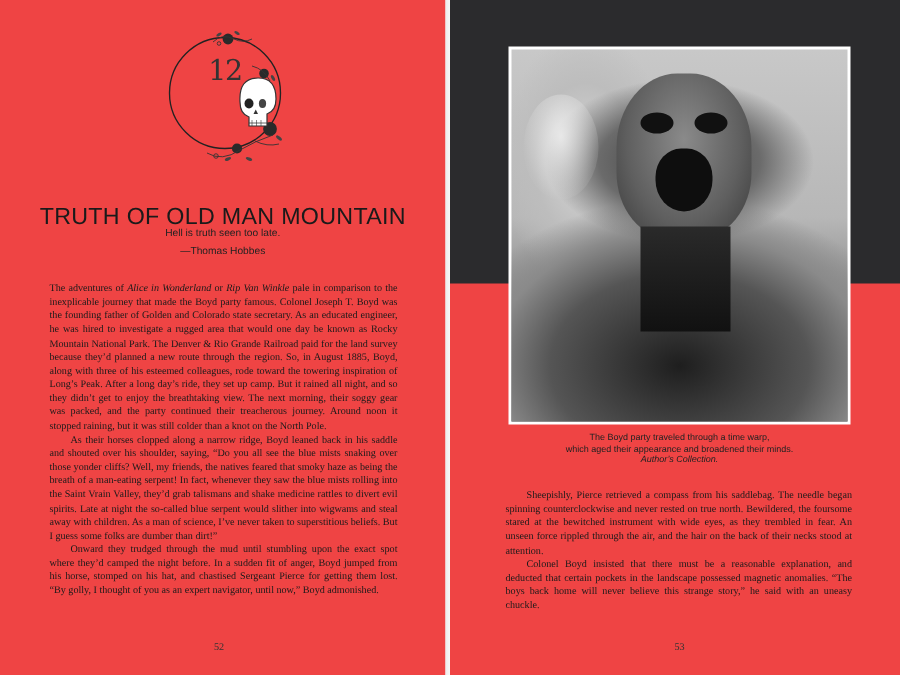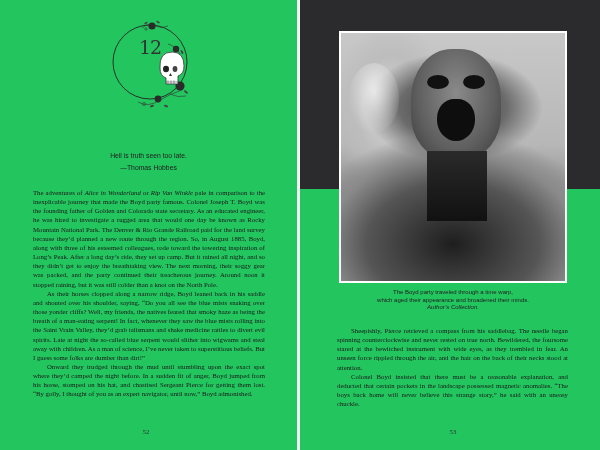--- a/index.html
+++ b/index.html
@@ -2,21 +2,21 @@
 <html><head>
 <meta charset="utf-8">
 <style>
   html, body { margin: 0; padding: 0; }
   body {
     width: 600px; height: 450px; position: relative; overflow: hidden;
     background: #ffffff;
     font-family: "Liberation Serif", serif;
     color: #1a1a1a;
   }
-  .page { position: absolute; top: 0; height: 450px; background: #22c55e; }
+  .page { position: absolute; top: 0; height: 450px; background: #ef4444; }
   .page-left { left: 0; width: 297px; }
   .page-right { left: 300px; width: 300px; }
   .spine { position: absolute; left: 297px; top: 0; width: 3px; height: 450px;
     background: linear-gradient(to right, #ececec, #f8f8f8); }
 
   
   .emblem { position: absolute; left: 108px; top: 16px; width: 90px; height: 100px; }
   .chapter-num {
     position: absolute; left: 0; width: 84px; top: 20px; text-align: center;
     font-family: "DejaVu Serif", serif; font-size: 19px; color: #333; letter-spacing: -1px;
@@ -131,20 +131,21 @@
         <path d="M61 60 l1.5 -3 l1.5 3z" fill="#333"></path>
         <line x1="58" y1="66" x2="70" y2="66" stroke="#333" stroke-width="0.5"></line>
         <line x1="60" y1="64" x2="60" y2="68" stroke="#333" stroke-width="0.4"></line>
         <line x1="63" y1="64" x2="63" y2="68" stroke="#333" stroke-width="0.4"></line>
         <line x1="66" y1="64" x2="66" y2="68" stroke="#333" stroke-width="0.4"></line>
       </g>
     </svg>
     <div class="chapter-num">12</div>
   </div>
 
+  <h1 class="chapter-title">TRUTH OF OLD MAN MOUNTAIN</h1>
 
   <div class="epigraph">
     <div>Hell is truth seen too late.</div>
     <div>—Thomas Hobbes</div>
   </div>
 
   <div class="body-text left-body">
     <p>
       <span>The adventures of </span><i>Alice in Wonderland</i><span> or </span><i>Rip Van Winkle</i><span> pale in comparison to the inexplicable journey that made the Boyd party famous. Colonel Joseph T. Boyd was the founding father of Golden and Colorado state secretary. As an educated engineer, he was hired to investigate a rugged area that would one day be known as Rocky Mountain National Park. The Denver &amp; Rio Grande Railroad paid for the land survey because they’d planned a new route through the region. So, in August 1885, Boyd, along with three of his esteemed colleagues, rode toward the towering inspiration of Long’s Peak. After a long day’s ride, they set up camp. But it rained all night, and so they didn’t get to enjoy the breathtaking view. The next morning, their soggy gear was packed, and the party continued their treacherous journey. Around noon it stopped raining, but it was still colder than a knot on the North Pole.</span>
     </p>

